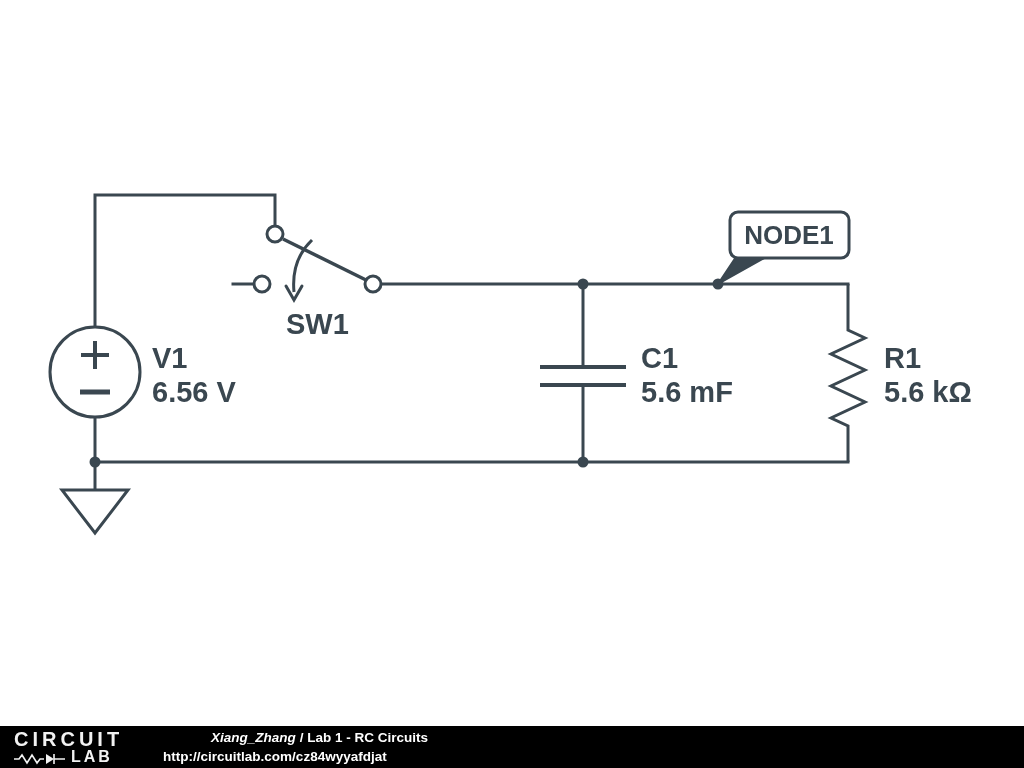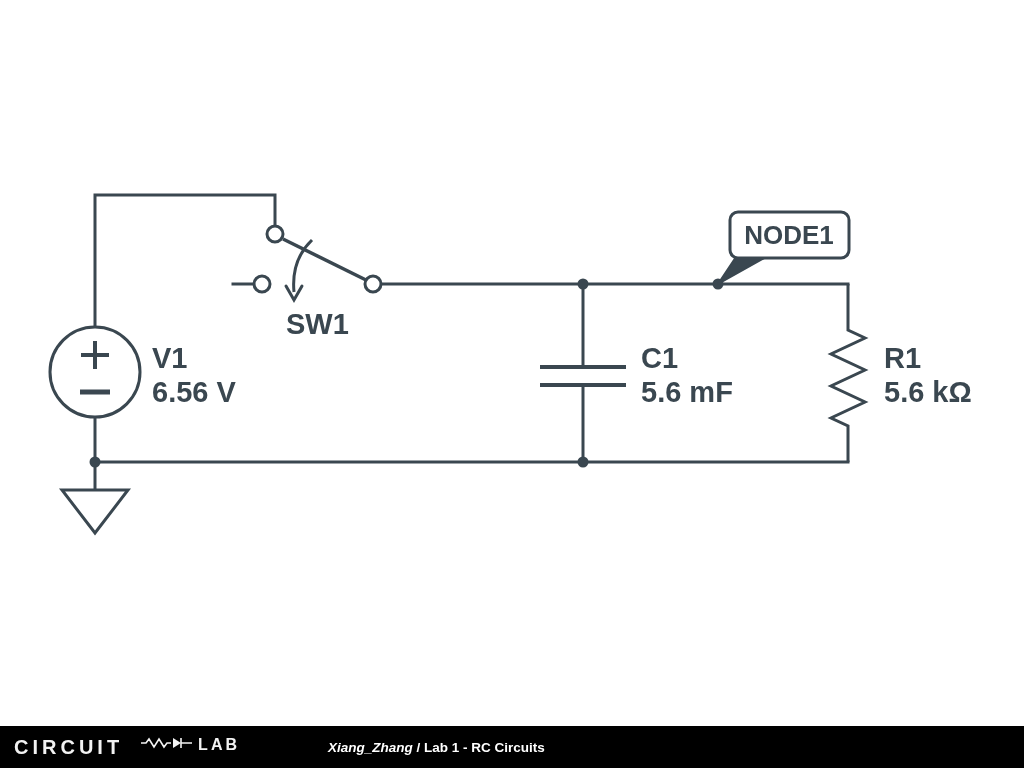--- a/index.html
+++ b/index.html
@@ -32,34 +32,33 @@
     left: 0; bottom: 0;
     width: 1024px;
     height: 42px;
     background: #000000;
     display: flex;
     align-items: center;
   }
 
   .logo {
     display: flex;
-    flex-direction: row;
+    flex-direction: column;
     margin-left: 14px;
     line-height: 1;
     color: #f2f2f2;
-    gap: 18px;
   }
   .logo-top {
     font-size: 20px;
     font-weight: bold;
     letter-spacing: 4px;
   }
   .logo-bottom {
     display: flex;
-    align-items: flex-start;
+    align-items: flex-end;
     gap: 5px;
     margin-top: 0;
   }
   .logo-lab {
     font-size: 16px;
     font-weight: bold;
     letter-spacing: 3px;
     color: #f2f2f2;
   }
 
@@ -155,16 +154,17 @@
           <polygon points="32,1 32,11 40,6" fill="#f2f2f2"></polygon>
           <path d="M40 1 L40 11 M40 6 H51" stroke="#f2f2f2" stroke-width="1.6" fill="none"></path>
         </svg>
         <span class="logo-lab">LAB</span>
       </span>
     </div>
     <div class="credits">
       <div>
         <span class="author">Xiang_Zhang</span><span class="sep"> / </span><span class="title">Lab 1 - RC Circuits</span>
       </div>
+      <div class="url">http://circuitlab.com/cz84wyyafdjat</div>
     </div>
   </div>
 
 </div>
 
 </body></html>

